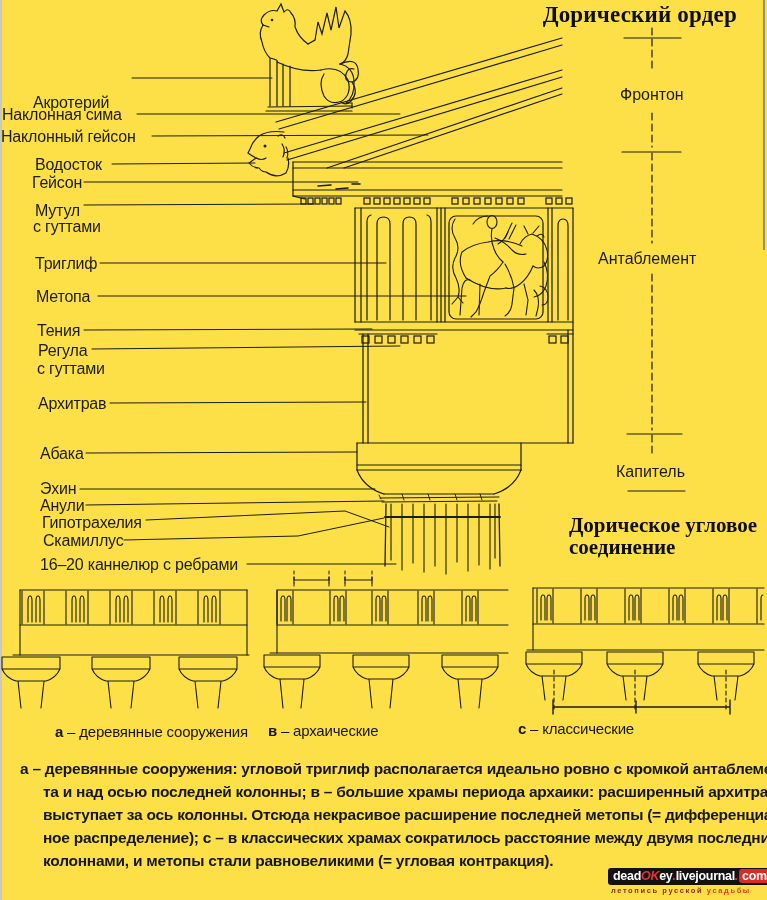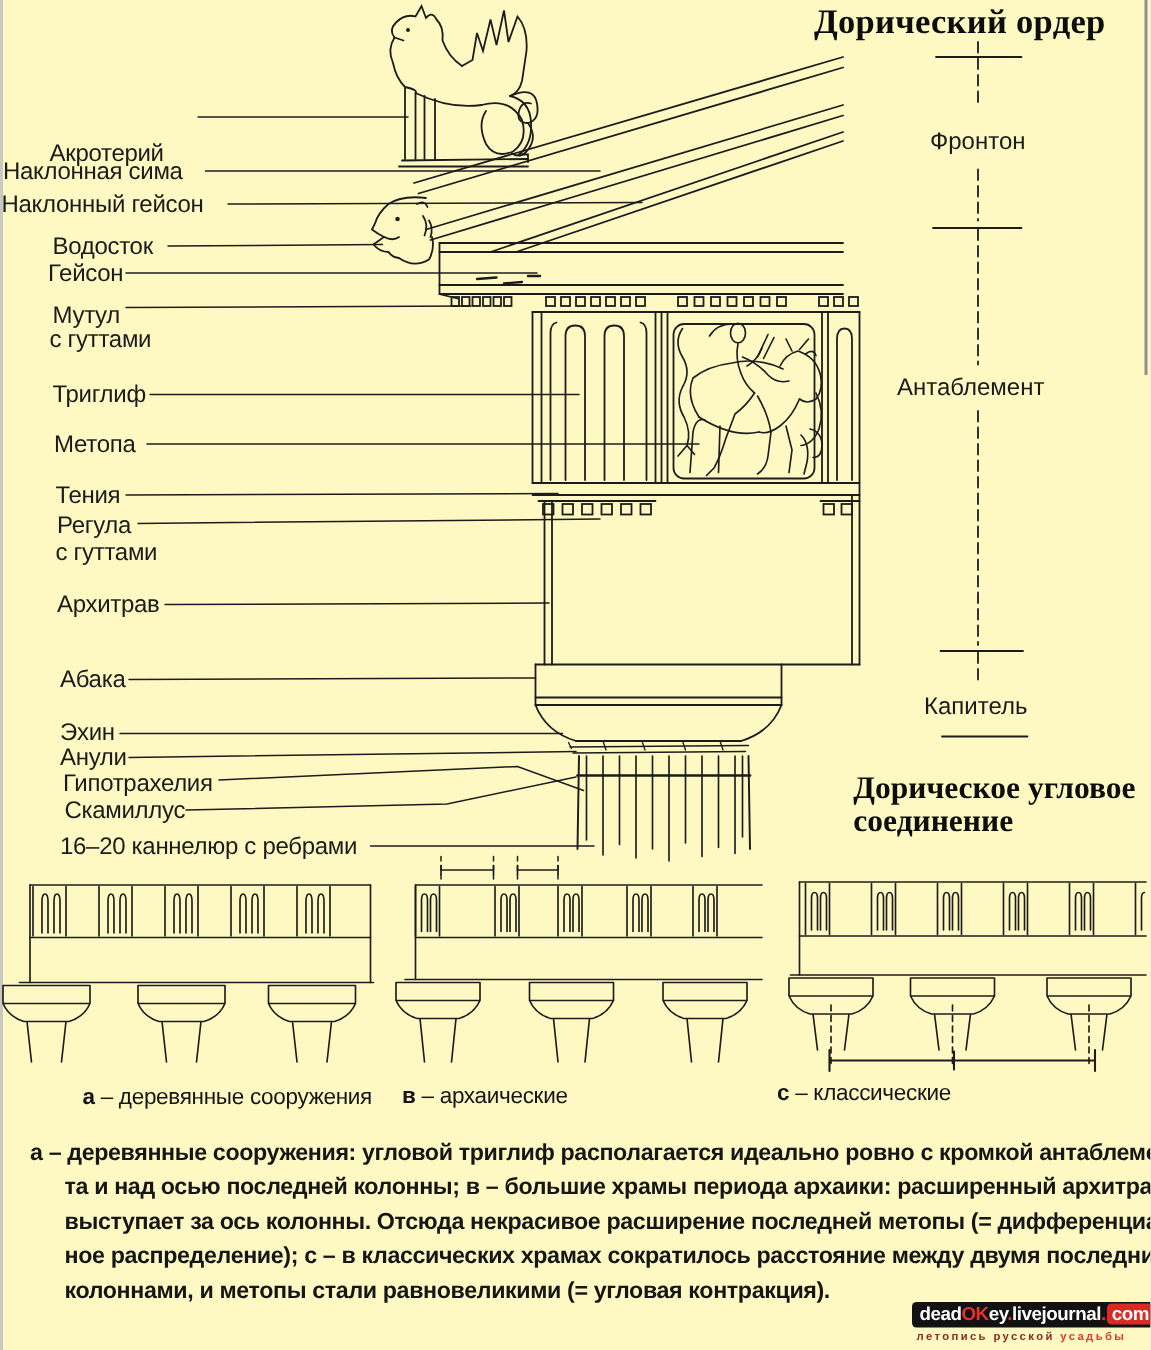--- a/index.html
+++ b/index.html
@@ -1,35 +1,35 @@
 <!DOCTYPE html>
 <html><head>
 <meta charset="utf-8">
 <style>
   html,body{margin:0;padding:0;background:#e8e8e6;}
-  .page{position:relative;width:767px;height:900px;background:#fef9c3;overflow:hidden;
+  .page{position:relative;width:767px;height:900px;background:#fde047;overflow:hidden;
         font-family:"Liberation Sans",sans-serif;color:#151515;}
   svg.draw{position:absolute;left:0;top:0;}
   .plabel{position:absolute;font-size:16px;letter-spacing:-0.2px;white-space:nowrap;color:#1b1b1b;}
   .rlabel{position:absolute;font-size:16px;white-space:nowrap;color:#1b1b1b;}
   .title{position:absolute;font-family:"Liberation Serif",serif;font-weight:bold;
          font-size:23px;letter-spacing:0.2px;color:#0d0d0d;white-space:nowrap;}
   .subtitle{position:absolute;font-family:"Liberation Serif",serif;font-weight:bold;
          font-size:21px;color:#0d0d0d;line-height:22px;white-space:nowrap;}
   .vcap{position:absolute;font-size:15px;font-weight:bold;letter-spacing:-0.2px;white-space:nowrap;}
   .vcap .mk{font-weight:bold;}
   .vcap .tx{font-weight:normal;}
   .notes{position:absolute;left:14px;top:757px;width:748px;font-size:15.5px;line-height:23px;
          font-weight:bold;letter-spacing:-0.25px;color:#161616;}
   .notes .ln{white-space:nowrap;margin-left:29px;}
   .notes .ln.first{margin-left:6px;}
   .wm{position:absolute;left:608px;top:868px;}
   .wm-bar{background:#121212;color:#fff;border-radius:3px;padding:1px 5px 2px 5px;
           font-size:12.5px;font-weight:bold;letter-spacing:-0.3px;white-space:nowrap;}
-  .wm-bar .red{color:#e8322e;}
+  .wm-bar .red{color:#e8322e;font-style:italic;}
   .wm-bar .combox{background:#d92b25;color:#fff;border-radius:3px;padding:0 3px;margin-left:1px;}
   .wm-tag{margin-top:1px;font-size:7.5px;font-weight:bold;letter-spacing:1.6px;white-space:nowrap;
           padding-left:3px;}
   .wm-tag .t1{color:#8a2a24;}
   .wm-tag .t2{color:#e0392f;}
   .edgeL{position:absolute;left:0;top:0;width:2px;height:900px;background:#c9c9c3;}
   .edgeR{position:absolute;left:763px;top:0;width:2px;height:250px;background:#8f8f8c;}
 </style>
 </head>
 <body>

